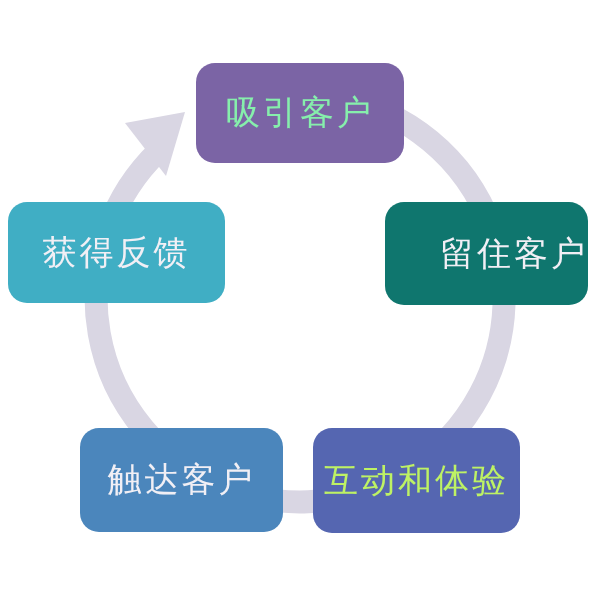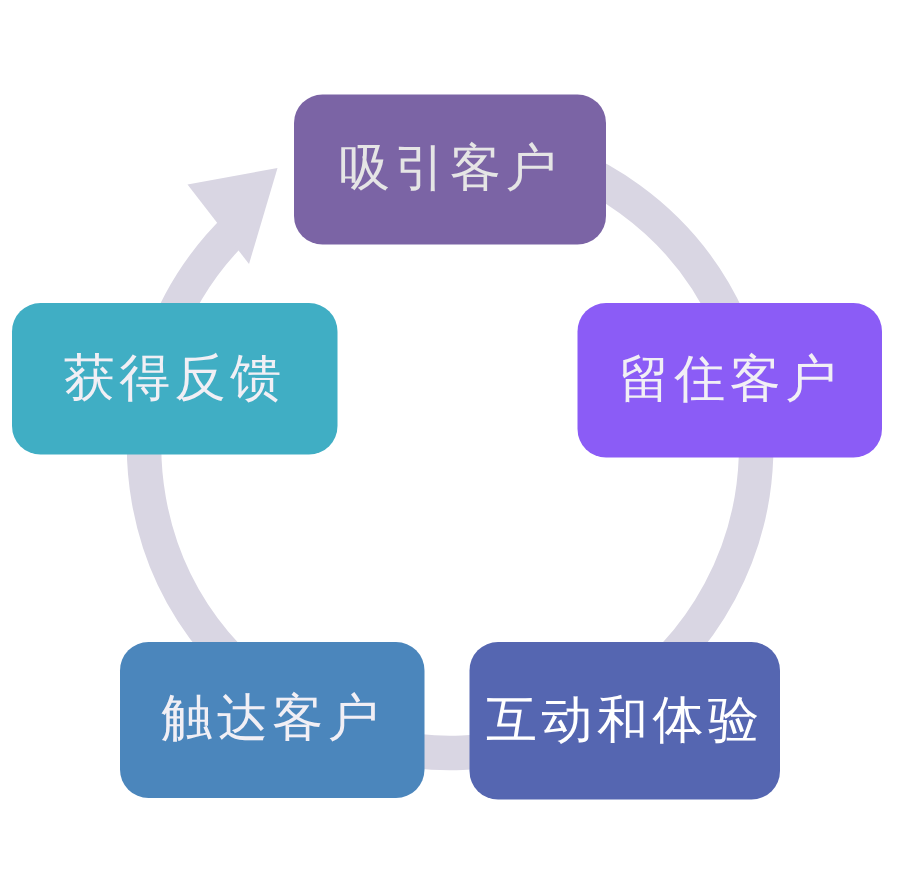--- a/index.html
+++ b/index.html
@@ -48,29 +48,29 @@
 
 <div class="canvas" style="background: rgb(255, 255, 255);">
 
   <svg class="ring-svg" width="600" height="597" viewBox="0 0 600 597">
 
     <path d="M 230.2 106.3 A 204 204 0 1 1 158.3 151.3" fill="none" stroke-width="23" stroke="#D9D6E3"></path>
 
     <polygon points="185,112 166,176 125,123" fill="#D9D6E3"></polygon>
   </svg>
 
-  <div class="node node-top" style="background-color: rgb(123, 100, 165); color: #e5e5e5;">
+  <div class="node node-top" style="background-color: rgb(123, 100, 165); color: #86efac;">
     <span class="node-label">吸引客户</span>
   </div>
 
-  <div class="node node-right" style="background-color: #8b5cf6; color: rgb(241, 239, 245);">
+  <div class="node node-right" style="background-color: #0f766e; color: rgb(241, 239, 245); justify-content: flex-end;">
     <span class="node-label">留住客户</span>
   </div>
 
-  <div class="node node-bottom-right" style="background-color: rgb(85, 102, 177); color: #ffffff;">
+  <div class="node node-bottom-right" style="background-color: rgb(85, 102, 177); color: #bef264;">
     <span class="node-label">互动和体验</span>
   </div>
 
   <div class="node node-bottom-left" style="background-color: rgb(75, 134, 188); color: rgb(241, 239, 245);">
     <span class="node-label">触达客户</span>
   </div>
 
   <div class="node node-left" style="background-color: rgb(64, 174, 196); color: rgb(241, 239, 245);">
     <span class="node-label">获得反馈</span>
   </div>

